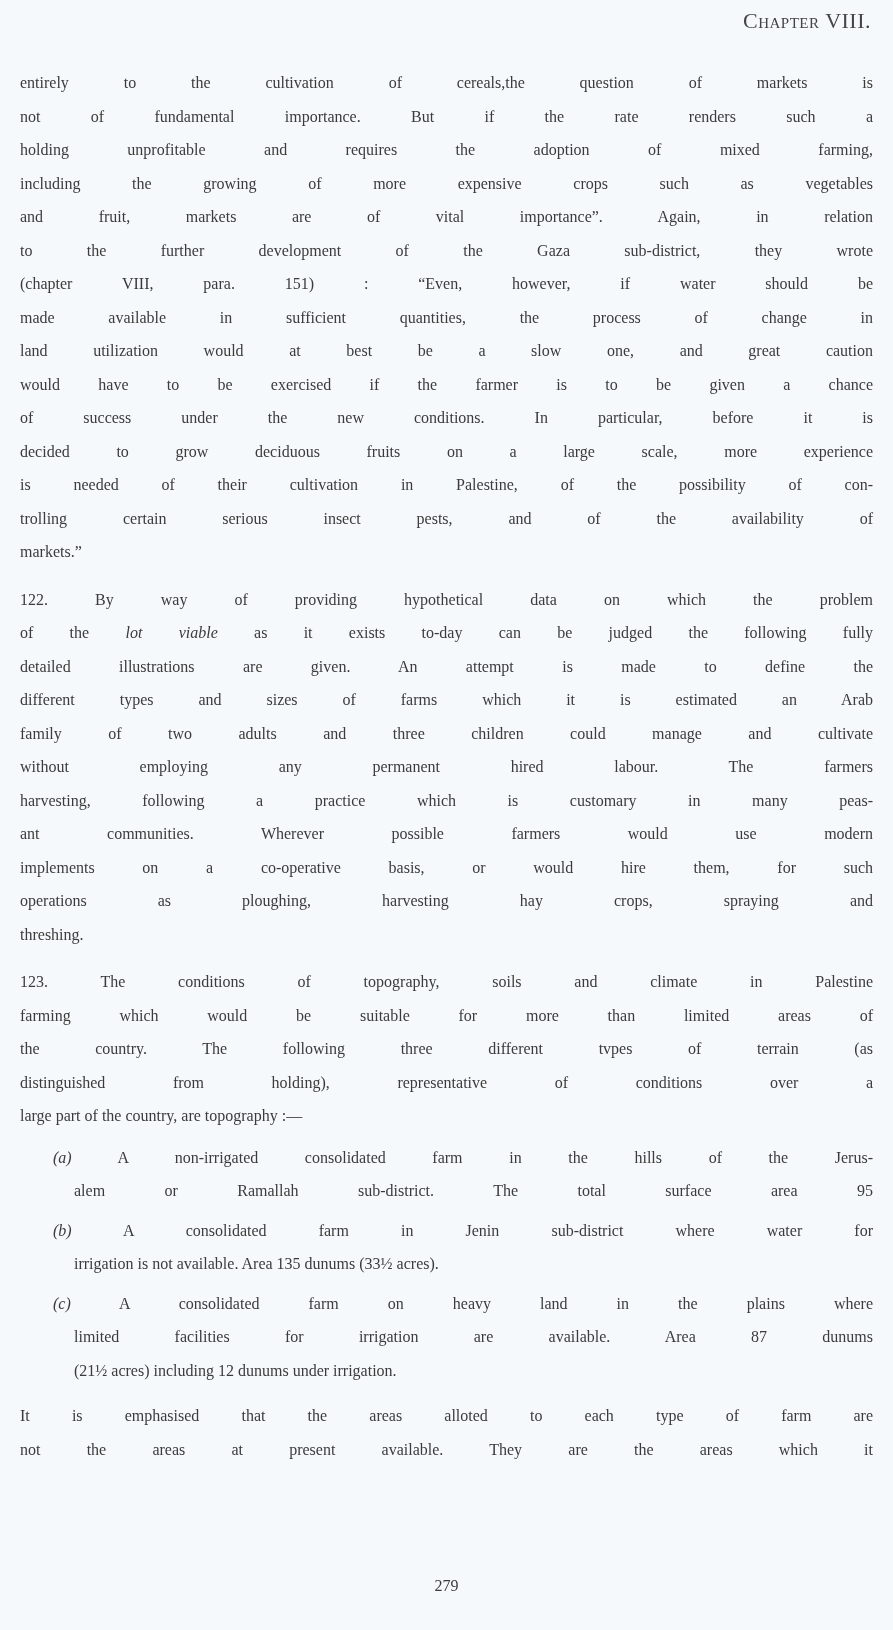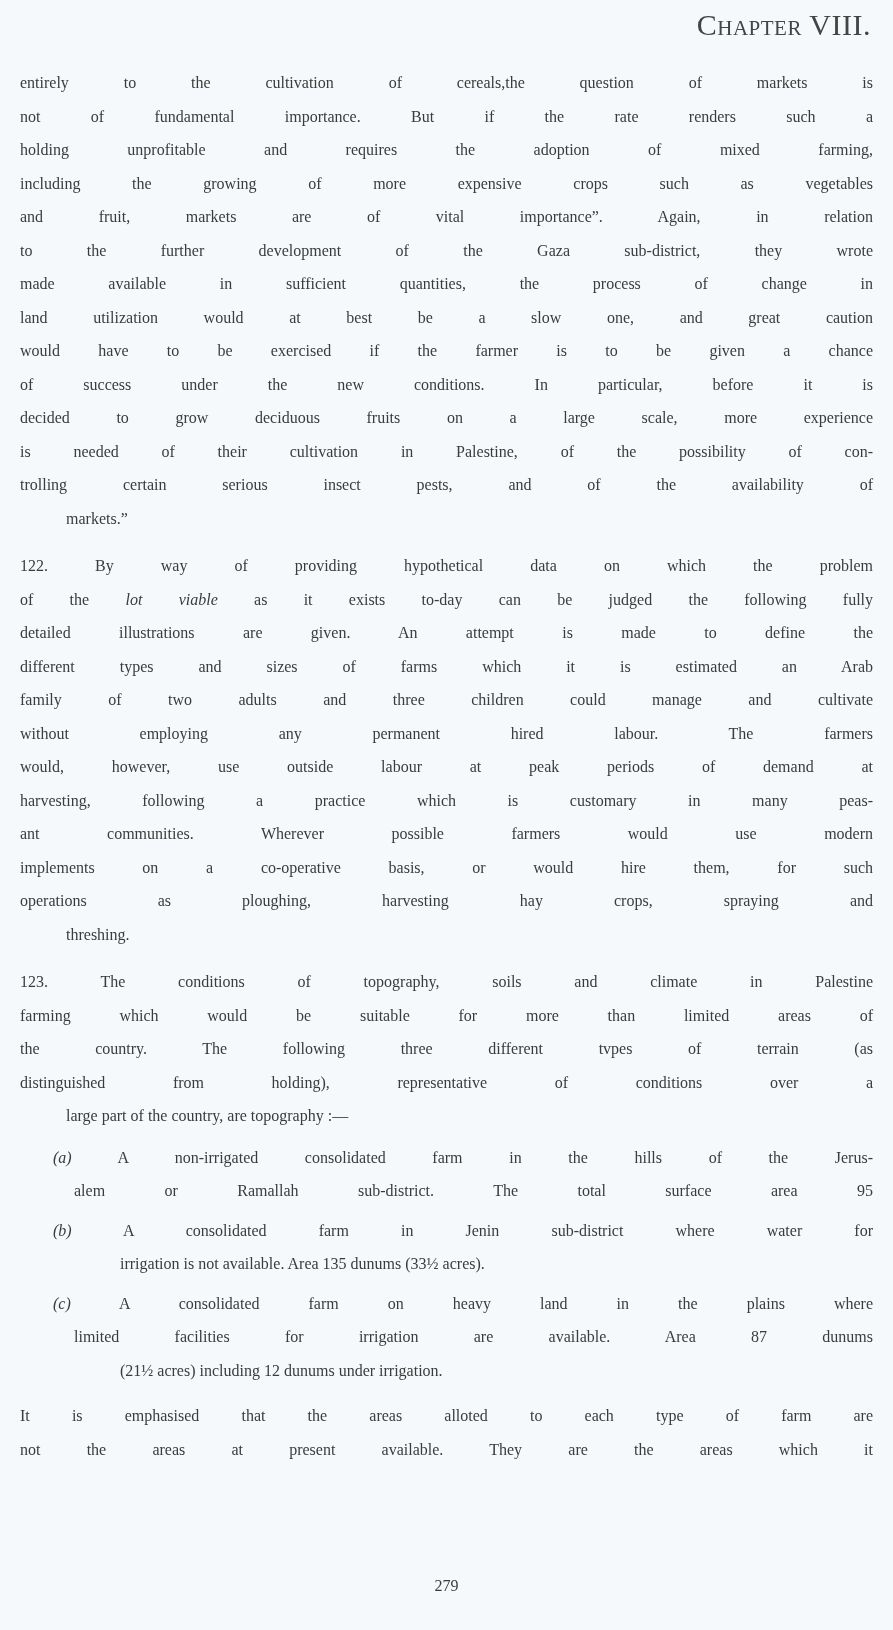--- a/index.html
+++ b/index.html
@@ -20,21 +20,21 @@
       left: 0;
       top: 0;
       width: 893px;
       height: 1630px;
     }
     .running-head {
       position: absolute;
       right: 22px;
       top: 8px;
       font-family: "Liberation Serif", "DejaVu Serif", serif;
-      font-size: 30px;
+      font-size: 22px;
       letter-spacing: 0.5px;
       color: #444;
       font-variant: small-caps;
     }
     .body-text {
       position: absolute;
       left: 20px;
       top: 66px;
       width: 853px;
       font-family: "Liberation Serif", "DejaVu Serif", serif;
@@ -44,21 +44,20 @@
     }
     .line {
       display: block;
       text-align: justify;
       text-align-last: justify;
       white-space: nowrap;
       height: 33.5px;
     }
     .line.last {
       text-align-last: left;
-      margin-left: 46px;
     }
     .para-gap {
       height: 14px;
     }
     .item-line {
       padding-left: 33px;
     }
     .item-cont {
       padding-left: 54px;
     }
@@ -82,40 +81,40 @@
 
   <div class="body-text">
 
     <div>
       <span class="line">entirely to the cultivation of cereals,the question of markets is</span>
       <span class="line">not of fundamental importance.  But if the rate renders such a</span>
       <span class="line">holding unprofitable and requires the adoption of mixed farming,</span>
       <span class="line">including the growing of more expensive crops such as vegetables</span>
       <span class="line">and fruit, markets are of vital importance”.  Again, in relation</span>
       <span class="line">to the further development of the Gaza sub-district, they wrote</span>
+      <span class="line">(chapter VIII, para. 151) : “Even, however, if water should be</span>
       <span class="line">made available in sufficient quantities, the process of change in</span>
       <span class="line">land utilization would at best be a slow one, and great caution</span>
       <span class="line">would have to be exercised if the farmer is to be given a chance</span>
       <span class="line">of success under the new conditions.  In particular, before it is</span>
       <span class="line">decided to grow deciduous fruits on a large scale, more experience</span>
       <span class="line">is needed of their cultivation in Palestine, of the possibility of con-</span>
       <span class="line">trolling certain  serious insect pests, and of the availability of</span>
       <span class="line last">markets.”</span>
     </div>
 
     <div class="para-gap"></div>
 
     <div>
       <span class="line" style="padding-left:0;">122. By way of providing hypothetical data on which the problem</span>
       <span class="line"><span>of the </span><em>lot viable</em><span> as it exists to-day can be judged the following fully</span></span>
       <span class="line">detailed illustrations are given.  An attempt is made to define the</span>
       <span class="line">different types and sizes of farms which it is estimated an Arab</span>
       <span class="line">family of two adults and three children could manage and cultivate</span>
       <span class="line">without employing any permanent hired labour.  The farmers</span>
-      <span class="line">would, however, use outside labour at peak periods of demand at</span>
       <span class="line">harvesting, following a practice which is customary in many peas-</span>
       <span class="line">ant communities.  Wherever possible farmers would use modern</span>
       <span class="line">implements on a co-operative basis, or would hire them, for such</span>
       <span class="line">operations as ploughing, harvesting hay crops, spraying and</span>
       <span class="line last">threshing.</span>
     </div>
 
     <div class="para-gap"></div>
 
     <div>

